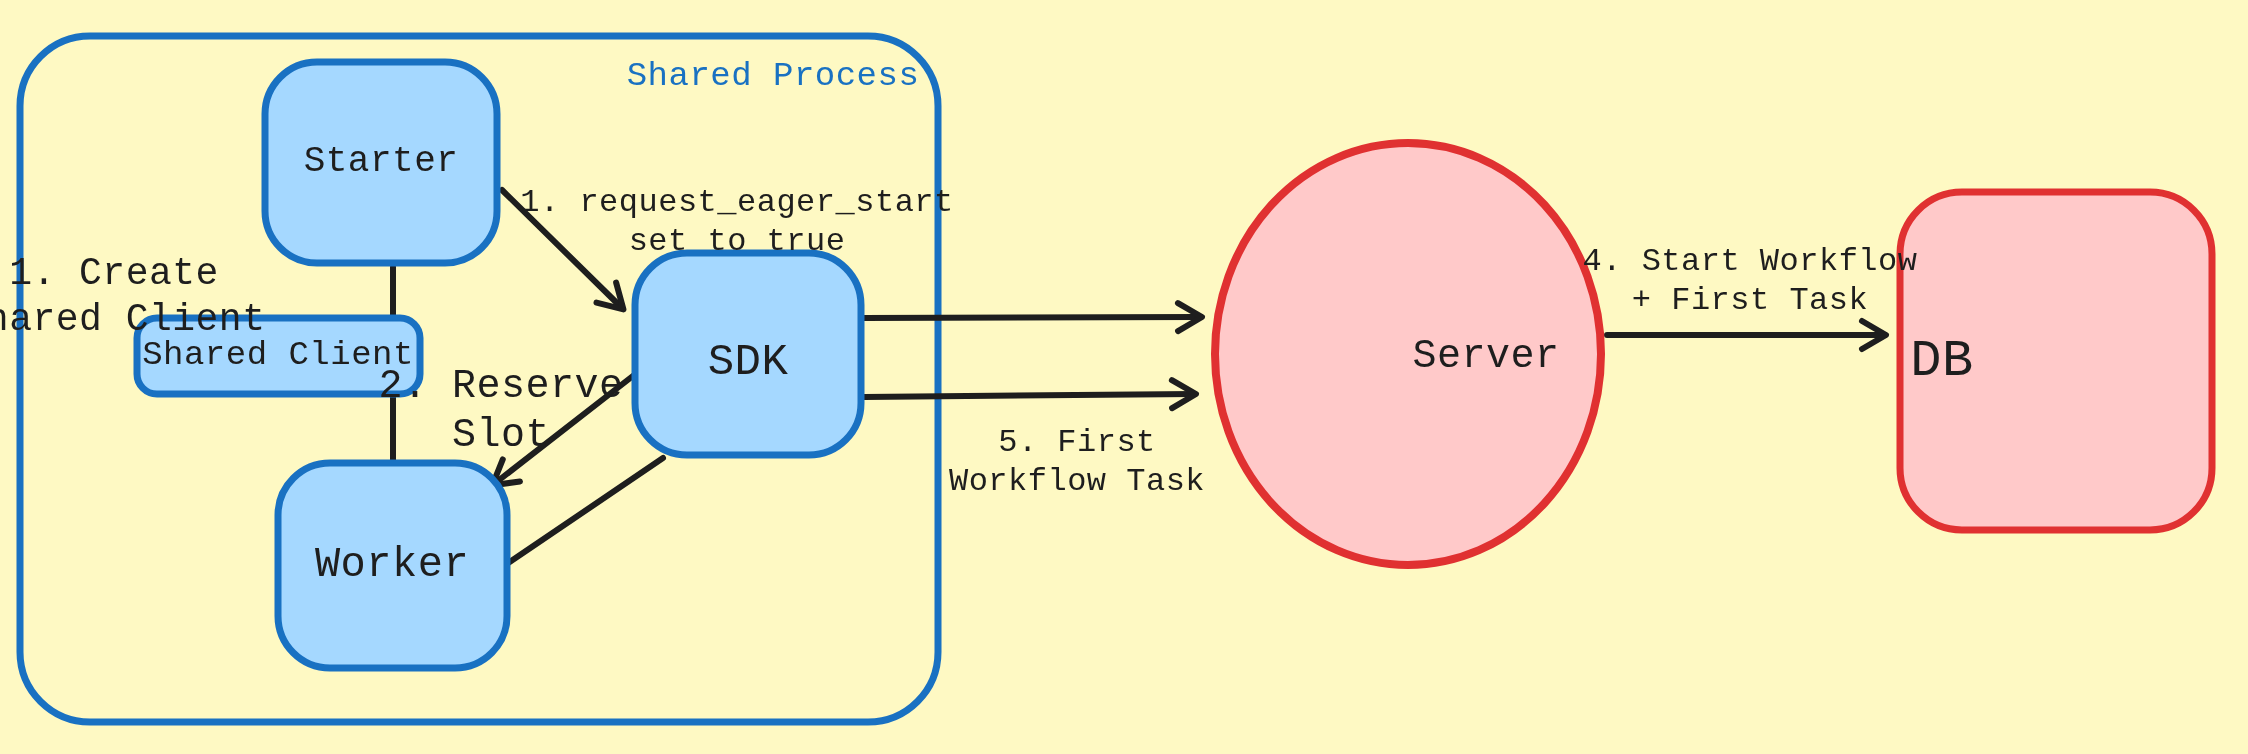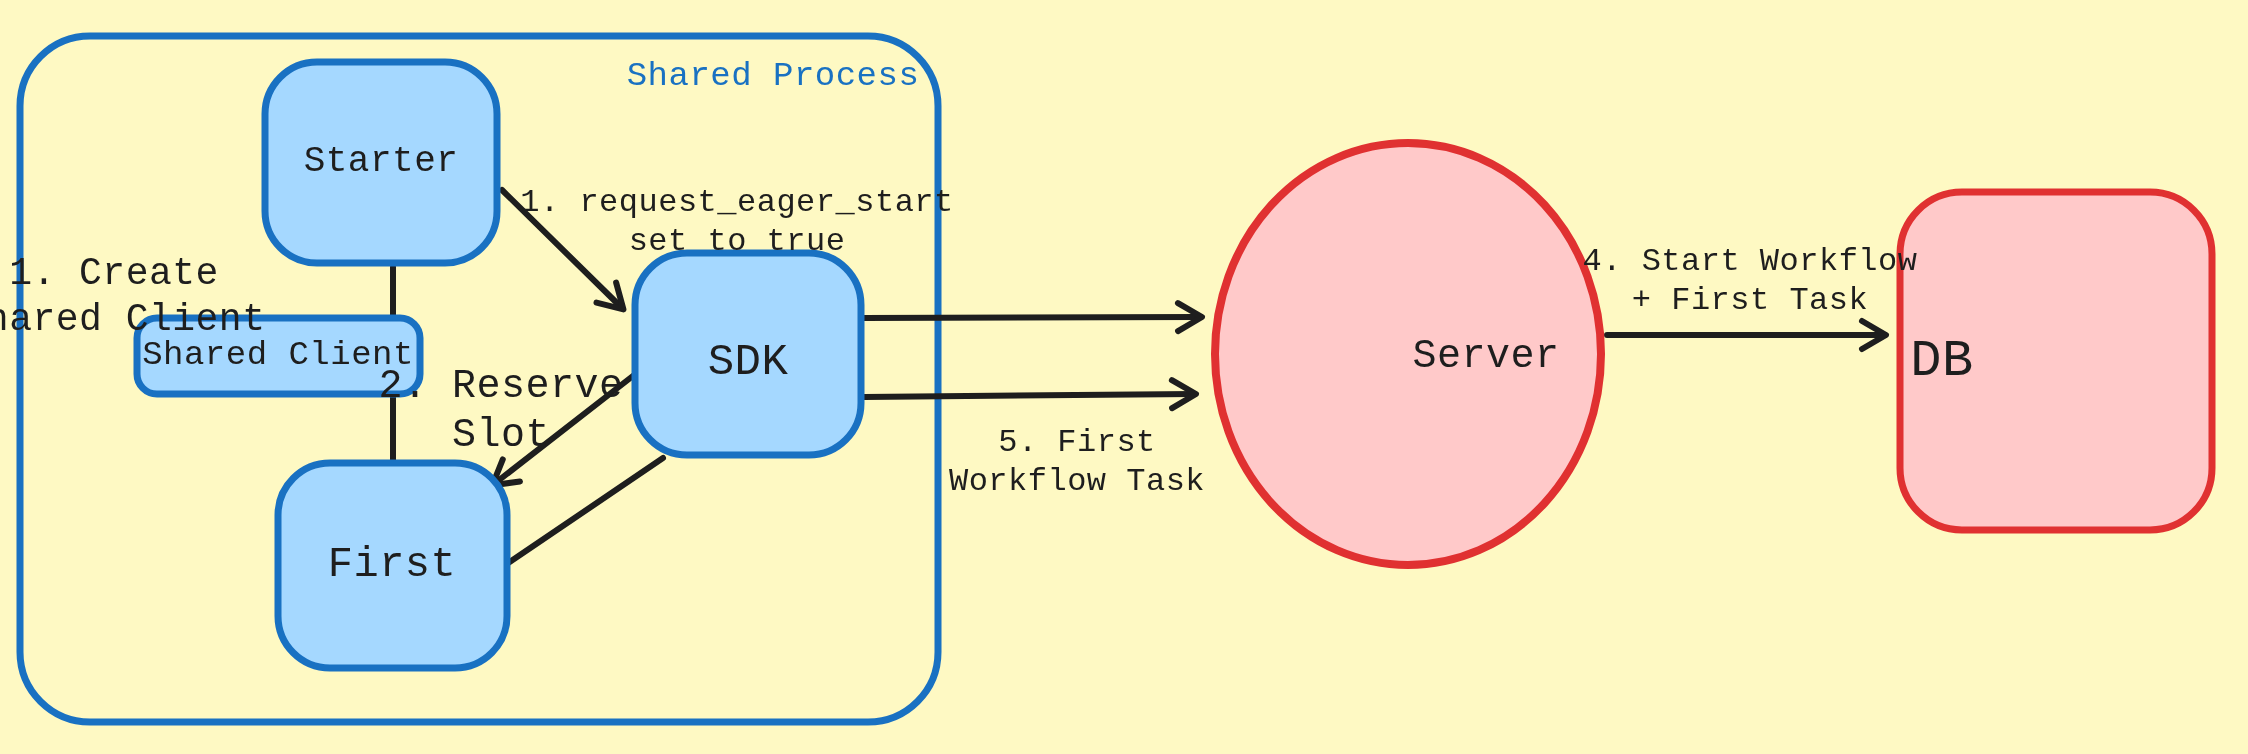--- a/index.html
+++ b/index.html
@@ -53,21 +53,21 @@
     <rect x="278" y="463" width="229" height="205" rx="52" ry="52" fill="#a5d8ff" stroke="#1971c2" stroke-width="7"></rect>
     <ellipse cx="1408" cy="354" rx="193" ry="211" fill="#ffc9c9" stroke="#e03131" stroke-width="8"></ellipse>
     <rect x="1900" y="192" width="312" height="338" rx="62" ry="62" fill="#ffc9c9" stroke="#e03131" stroke-width="7"></rect>
   </svg>
 
   <div class="lbl blue" style="left:773px; top:77px; font-size:34px;">Shared Process</div>
 
   <div class="lbl" style="left:381px; top:162px; font-size:36px;">Starter</div>
   <div class="lbl" style="left:278px; top:356px; font-size:34px;">Shared Client</div>
   <div class="lbl" style="left:748px; top:355px; font-size:44px;margin-top:8px;">SDK</div>
-  <div class="lbl" style="left:392px; top:566px; font-size:42px;">First</div>
+  <div class="lbl" style="left:392px; top:566px; font-size:42px;">Worker</div>
   <div class="lbl" style="left:1486px; top:357px; font-size:40px;">Server</div>
   <div class="lbl" style="left:1942px; top:362px; font-size:52px;">DB</div>
 
   <div class="lbl" style="left:114px; top:257px; font-size:38px;margin-top:40px;">1. Create
 shared Client</div>
   <div class="lbl" style="left:737px; top:186px; font-size:32px;margin-top:36px;">1. request_eager_start
 set to true</div>
   <div class="lbl" style="left:501px; top:412px; font-size:40px;">2. Reserve
 Slot</div>
   <div class="lbl" style="left:1077px; top:462px; font-size:32px;">5. First

